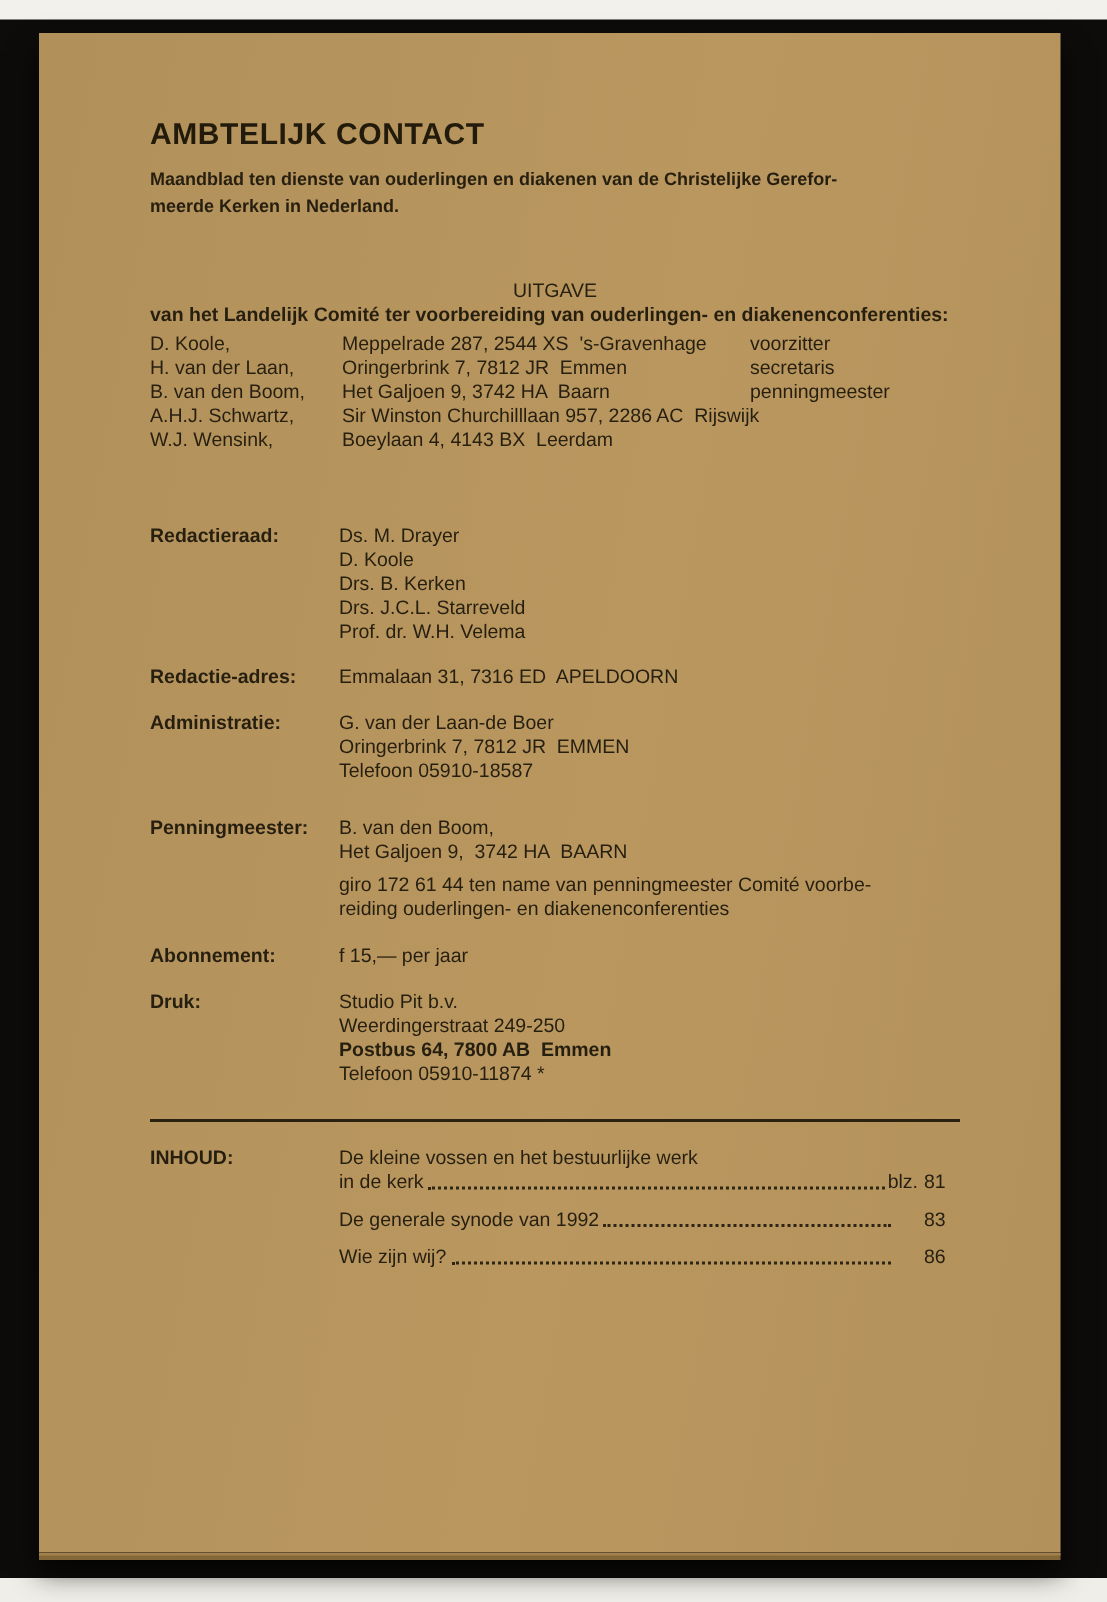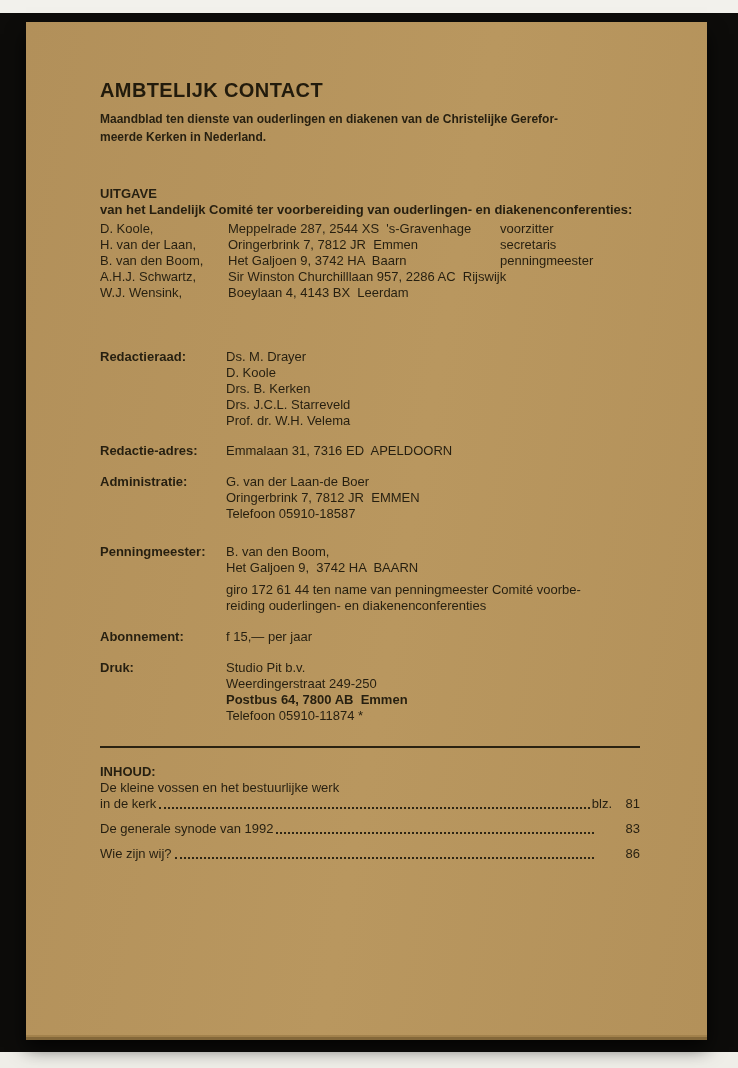--- a/index.html
+++ b/index.html
@@ -15,48 +15,48 @@
     background:linear-gradient(100deg,#b2905a 0%,#b9975f 55%,#b3915a 100%);
     box-shadow:0 2px 0 #a3824c, 0 5px 0 #84683a, 0 12px 18px rgba(0,0,0,0.75);
   }
   .content{
     position:absolute;left:74px;top:56px;width:540px;
     color:#261f10;font-size:13px;line-height:1.23;
   }
   .page-title{font-size:20px;font-weight:bold;letter-spacing:.4px;margin-bottom:7px;color:#221b0c;}
   .page-subtitle div{font-weight:bold;font-size:12px;line-height:1.5;}
   .uitgave{margin-top:40px;}
-  .uitgave-heading{font-weight:bold;}
+  .uitgave-heading{font-weight:normal;text-align:center;}
   .uitgave-subheading{font-weight:bold;white-space:nowrap;}
   .members{margin-top:3px;}
   .member-row{display:flex;line-height:16px;}
   .member-name{width:128px;flex-shrink:0;white-space:pre;}
   .member-address{width:272px;flex-shrink:0;white-space:pre;}
   .member-role{white-space:pre;}
   .kv-area{margin-top:48px;}
   .kv{display:flex;margin-bottom:15px;}
   .kv-label{width:126px;flex-shrink:0;font-weight:bold;}
   .kv-value{flex:1;line-height:16px;}
   .kv-value .ln{white-space:pre-wrap;line-height:16px;}
   .kv--redactieraad{margin-bottom:14px;}
   .kv--administratie{margin-bottom:22px;}
   .giro{margin-top:6px;}
   .bold-line{font-weight:bold;}
   .rule{border-top:2px solid #2a2211;margin:22px 0 16px 0;width:540px;}
-  .toc{display:flex;flex-direction:column;}
+  .toc{display:flex;}
   .toc-label{width:126px;flex-shrink:0;font-weight:bold;}
   .toc-items{flex:1;}
   .toc-item{margin-top:9px;}
   .toc-item:first-child{margin-top:0;}
   .toc-row{display:flex;align-items:flex-end;line-height:16px;}
   .toc-title{white-space:pre;}
   .leader{flex:1;border-bottom:2px dotted #2e2615;margin:0 22px 3px 3px;min-width:12px;}
   .leader--full{margin-right:2px;}
   .toc-prefix{margin-right:4px;}
-  .toc-page{width:24px;text-align:right;flex-shrink:0;}
+  .toc-page{width:24px;text-align:left;flex-shrink:0;}
 </style>
 </head>
 <body>
 
 <div class="strip-top"></div>
 <div class="strip-bottom"></div>
 
 <div class="paper">
   <div class="content">
 

